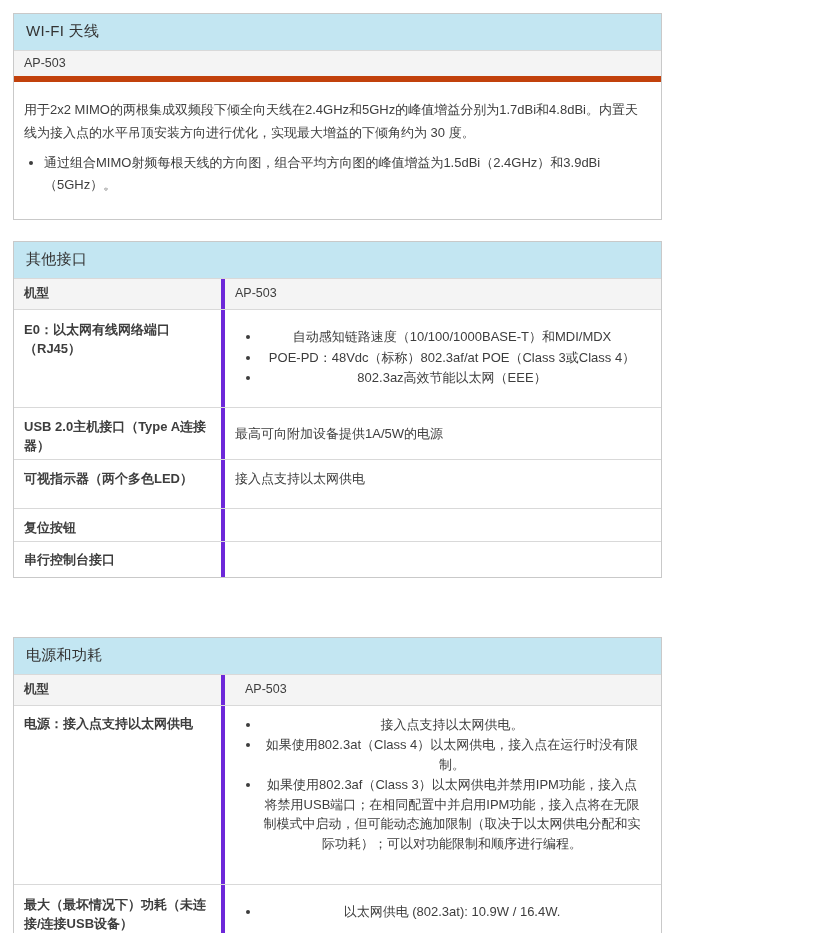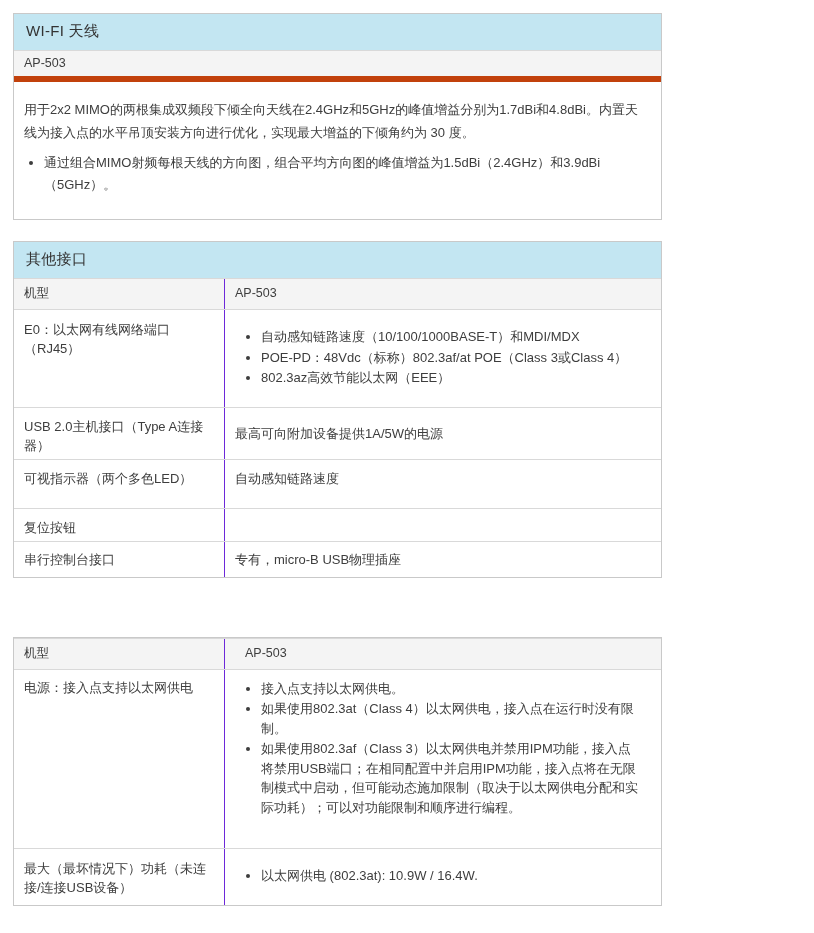--- a/index.html
+++ b/index.html
@@ -45,36 +45,37 @@
   .spec-table{width:100%;}
   .row{
     display:flex;
     border-top:1px solid #d9d9d9;
     align-items:stretch;
   }
   .cell-label{
     flex:0 0 211px;
     box-sizing:border-box;
     padding:8px 12px 8px 10px;
-    border-right:1px solid #6d28d9;
+    border-right:4px solid #6d28d9;
     line-height:19px;
+    font-weight:bold;
   }
   .cell-value{
     flex:1 1 auto;
     box-sizing:border-box;
     padding:8px 18px 8px 10px;
     line-height:19px;
     display:flex;
     flex-direction:column;
     justify-content:center;
   }
   .model-row{background:#f4f4f4;font-size:12.5px;}
   .model-row .cell-label,.model-row .cell-value{padding-top:5px;padding-bottom:6px;}
   .cell-value ul{margin:0;padding-left:26px;}
-  .cell-value li{margin:1px 0;line-height:19.5px;}
+  .cell-value li{margin:1px 0;line-height:19.5px;text-align:center;}
   .row-tall .cell-value{padding-top:8px;padding-bottom:30px;justify-content:flex-start;}
   .row-medium .cell-value{padding-top:16px;padding-bottom:18px;}
   .row-medium .cell-label{padding-top:10px;}
   .s3 .cell-value.plain{padding-left:20px;}
   .row-pad .cell-label{padding-top:9px;padding-bottom:4px;}
   .row-pad .cell-value{padding-top:9px;padding-bottom:9px;}
   .row-vis .cell-label,.row-vis .cell-value{padding-bottom:20px;}
 </style>
 </head>
 <body>
@@ -108,33 +109,33 @@
             <li>802.3az高效节能以太网（EEE）</li>
           </ul>
         </div>
       </div>
       <div class="row row-pad">
         <div class="cell-label">USB 2.0主机接口（Type A连接器）</div>
         <div class="cell-value plain">最高可向附加设备提供1A/5W的电源</div>
       </div>
       <div class="row row-pad row-vis">
         <div class="cell-label">可视指示器（两个多色LED）</div>
-        <div class="cell-value plain">自动感知链路速度</div>
+        <div class="cell-value plain">接入点支持以太网供电</div>
       </div>
       <div class="row row-pad">
         <div class="cell-label">复位按钮</div>
       </div>
       <div class="row">
         <div class="cell-label">串行控制台接口</div>
-        <div class="cell-value plain">专有，micro-B USB物理插座</div>
       </div>
     </div>
   </div>
 
   <div class="section section-3 s3">
+    <div class="section-header">电源和功耗</div>
     <div class="spec-table">
       <div class="row model-row">
         <div class="cell-label">机型</div>
         <div class="cell-value plain">AP-503</div>
       </div>
       <div class="row row-tall">
         <div class="cell-label">电源：接入点支持以太网供电</div>
         <div class="cell-value">
           <ul>
             <li>接入点支持以太网供电。</li>

